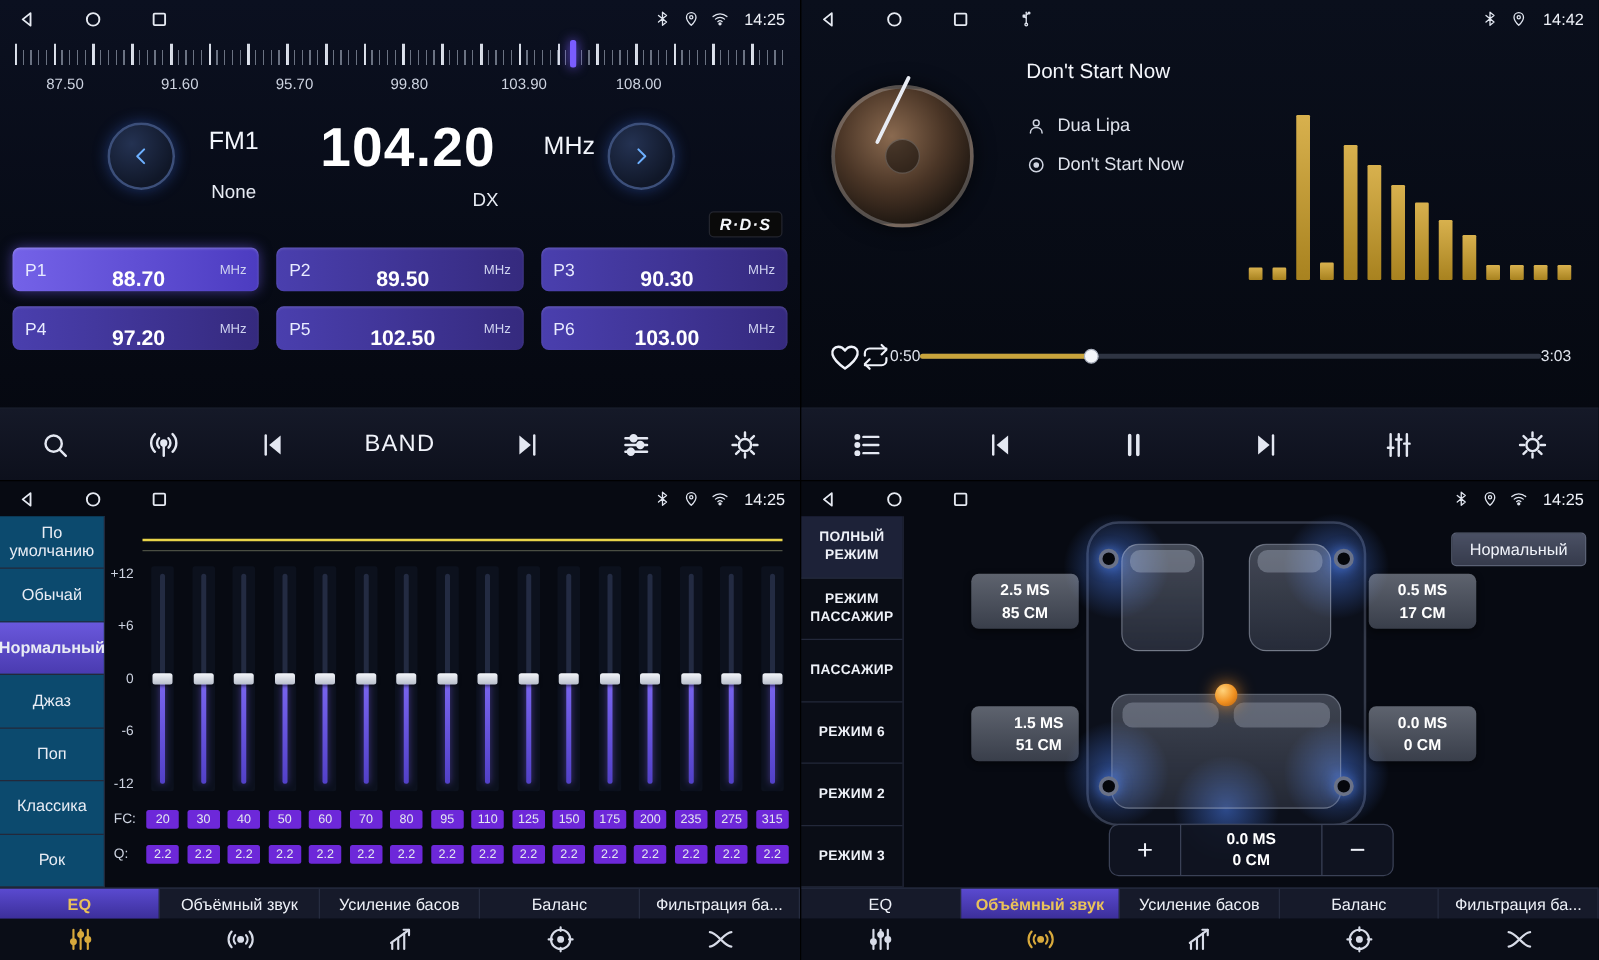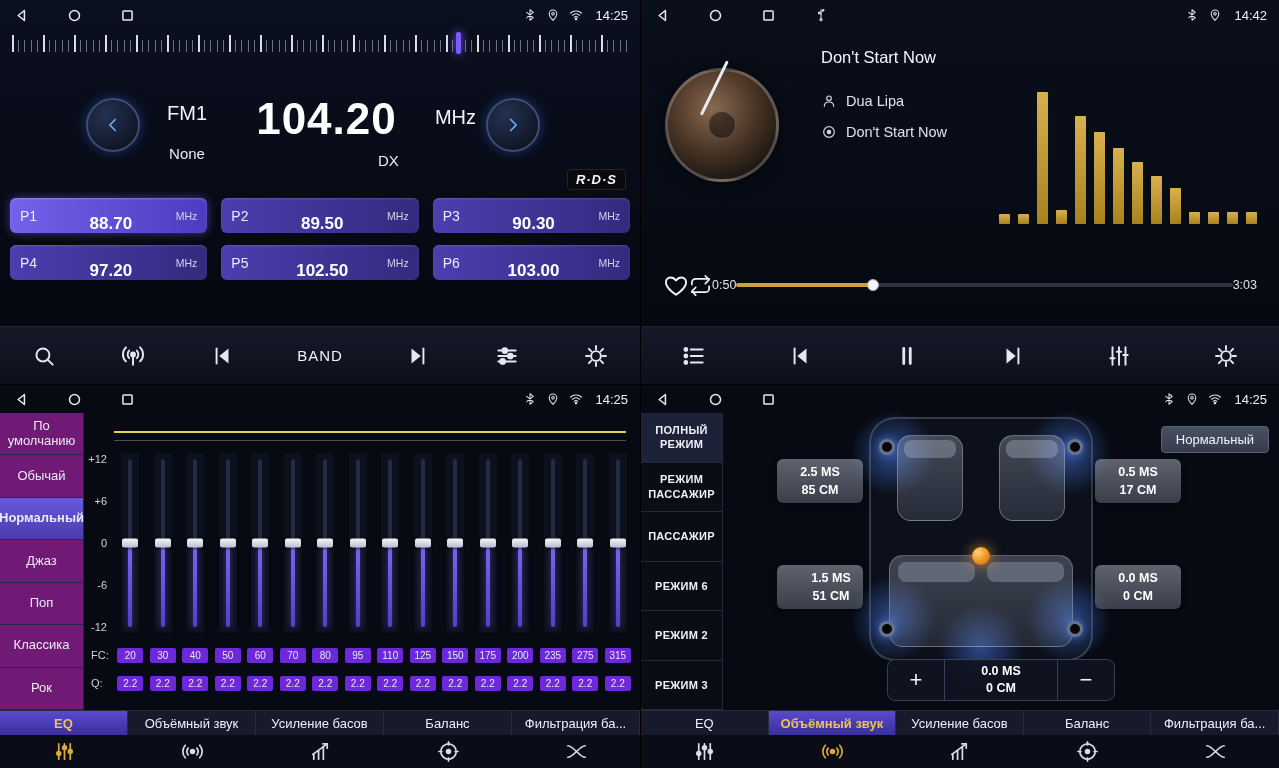--- a/index.html
+++ b/index.html
@@ -54,21 +54,21 @@
   .preset.active { background:linear-gradient(90deg,#7462e8,#4c3cc0);
     box-shadow:0 0 10px rgba(110,90,230,.55), inset 0 1px 2px rgba(255,255,255,.25); }
   .preset-label { font-size:14px; color:#e8ebff; width:26px; text-align:left; }
   .preset-freq { font-size:17px; font-weight:bold; color:#fff; flex:1; text-align:center;margin-top:16px; }
   .preset-unit { font-size:10.5px; color:#cfd3f0; }
 
   .toolbar { position:absolute; left:0; right:0; bottom:0; height:58px; border-top:1px solid #1d2232;
     background:linear-gradient(180deg,#151928,#0d101c); display:flex; align-items:center; justify-content:space-around; }
   .tb-btn { background:none; border:none; color:#e4e8f2; cursor:pointer; display:flex; align-items:center; justify-content:center; }
   .tb-ic { width:26px; height:26px; }
-  .band-text { font-size:15px; letter-spacing:1px; color:#f0f3fa; }
+  .band-text { font-size:19px; letter-spacing:1px; color:#f0f3fa; }
 
   
   .album-art { position:absolute; left:24px; top:68px; width:114px; height:114px; border-radius:50%;
     background:radial-gradient(circle at 42% 35%, #8a6a50, #4a3526 45%, #201812 75%, #120d09 100%);
     border:3px solid rgba(230,235,245,.25); box-shadow:0 0 16px rgba(0,0,0,.65); }
   .album-art::after { content:""; position:absolute; left:50%; top:50%; width:26px; height:26px; border-radius:50%;
     transform:translate(-50%,-50%); background:rgba(0,0,0,.45); border:1px solid rgba(255,255,255,.2); }
   .tonearm { position:absolute; left:58px; top:-10px; width:3px; height:60px; background:#e8ecf4;
     transform:rotate(26deg); transform-origin:top center; border-radius:2px; }
   .track-info { position:absolute; left:180px; top:48px; }
@@ -82,21 +82,21 @@
   .progress-row { position:absolute; left:0; right:0; top:268px; height:34px; display:flex; align-items:center; padding:0 22px; }
   .p-ic { width:26px; height:26px; color:#f0f3fa; }
   .p-ic.repeat { width:23px; height:23px; }
   .p-time { font-size:12.5px; color:#dfe3ec; }
   .p-track { flex:1; height:4px; background:#2e3442; border-radius:2px; position:relative; cursor:pointer; }
   .p-fill { position:absolute; left:0; top:0; bottom:0; background:#c9a43c; border-radius:2px; }
   .p-knob { position:absolute; top:-4px; width:12px; height:12px; border-radius:50%; background:#f4f6fa; border:1px solid #aab0bd; transform:translateX(-6px); }
 
   
   .eq-body { position:absolute; top:28px; bottom:58px; left:0; right:0; display:flex; }
-  .eq-presets { width:84px; border-right:1px solid #23283a; display:flex; flex-direction:column; background:#701a75; }
+  .eq-presets { width:84px; border-right:1px solid #23283a; display:flex; flex-direction:column; background:#0c4a6e; }
   .eq-preset-item { flex:1; display:flex; align-items:center; justify-content:center; text-align:center;
     font-size:13px; color:#e8ecf4; border-bottom:1px solid #23283a; padding:2px 3px; line-height:1.15; cursor:pointer; }
   .eq-preset-item.active { background:linear-gradient(180deg,#6a58dc,#4a3bb0); font-weight:bold; }
   .eq-main { flex:1; display:flex; flex-direction:column; padding:4px 6px 0 0; }
   .eq-curve { height:30px; position:relative; margin:4px 8px 0 30px; }
   .curve-line { position:absolute; top:10px; left:0; right:0; height:2px; background:#e8d44a; }
   .curve-line2 { position:absolute; top:19px; left:0; right:0; height:1px; background:rgba(200,205,160,.35); }
   .eq-slider-zone { height:186px; display:flex; }
   .eq-scale { width:30px; position:relative; }
   .eq-scale span { position:absolute; right:7px; transform:translateY(-50%); font-size:11px; color:#cdd3e0; }
@@ -214,20 +214,28 @@
             <circle cx="12" cy="19" r="1.4" fill="currentColor"></circle>
           </svg>
         <span class="sb-time">14:25</span>
       </div>
     </header>
 
     <div class="freq-scale">
       <div class="ticks-minor"></div>
       <div class="ticks-major"></div>
       <div class="scale-indicator" id="tuning-indicator" style="left: 72%;"></div>
+      <div class="scale-labels" id="radio-scale-labels">
+          <span class="scale-label" style="left: 6.5%;">87.50</span>
+          <span class="scale-label" style="left: 21.4%;">91.60</span>
+          <span class="scale-label" style="left: 36.3%;">95.70</span>
+          <span class="scale-label" style="left: 51.2%;">99.80</span>
+          <span class="scale-label" style="left: 66.1%;">103.90</span>
+          <span class="scale-label" style="left: 81%;">108.00</span>
+        </div>
     </div>
 
     <div class="radio-main">
       <button class="circle-btn">
         <svg class="ic chev" viewBox="0 0 24 24">
             <path d="M14.5 6 L8.5 12 L14.5 18"></path>
           </svg>
       </button>
       <div class="band-block">
         <div class="band-name">FM1</div>

